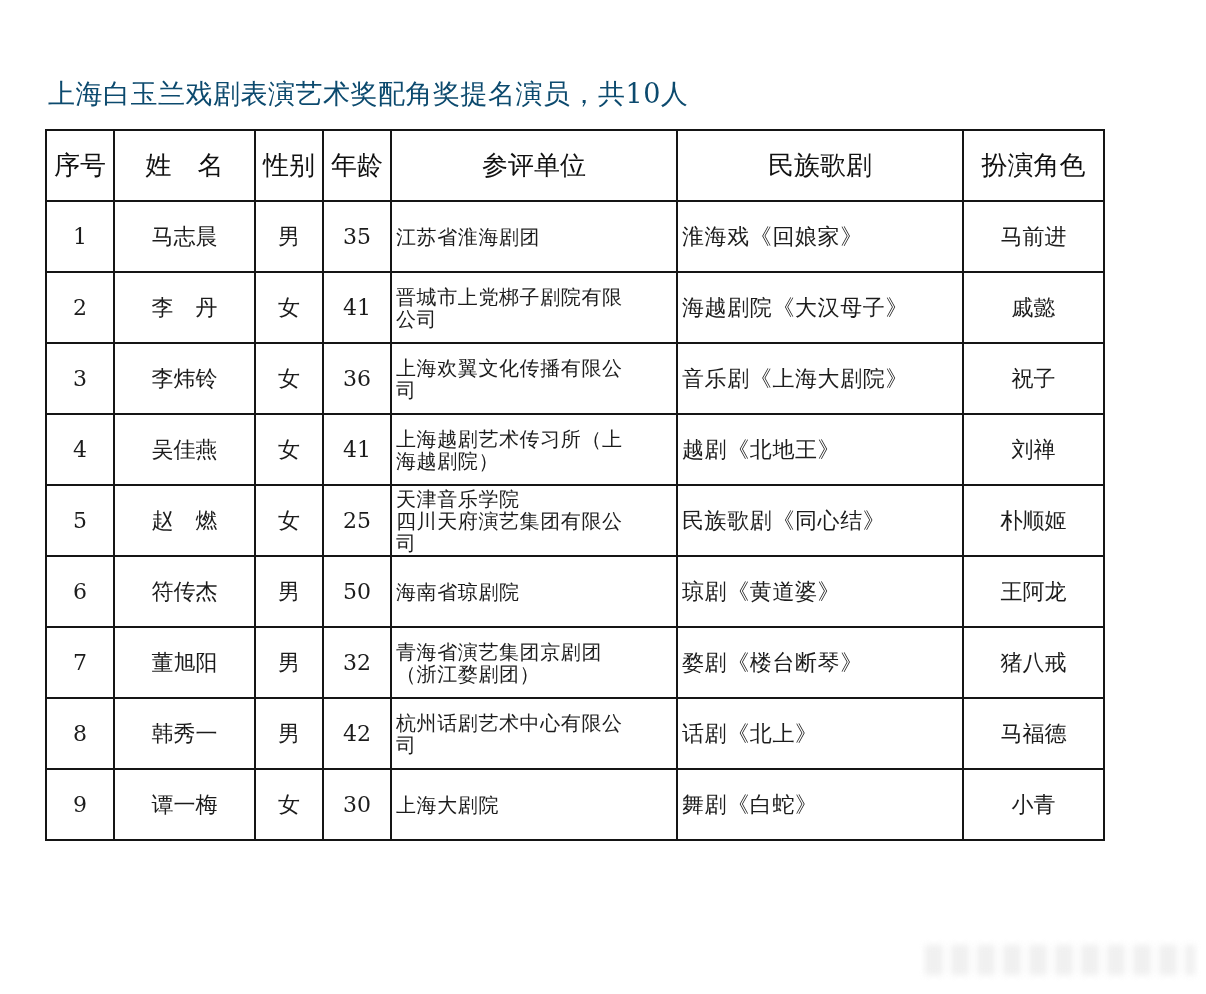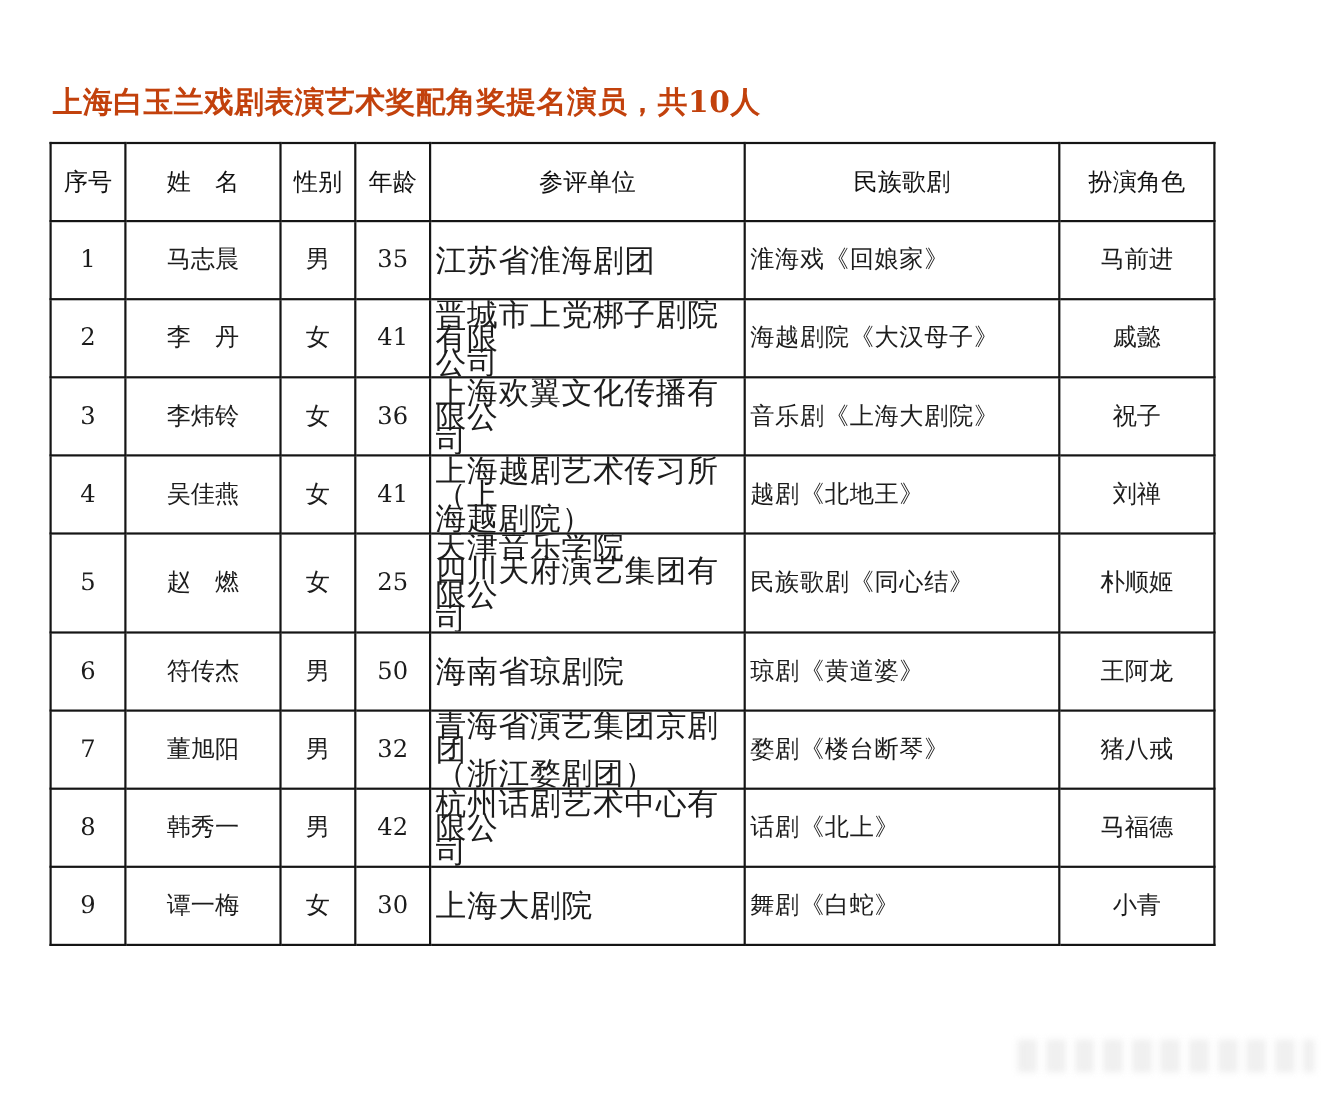--- a/index.html
+++ b/index.html
@@ -15,62 +15,61 @@
       font-family: "DejaVu Serif", "Liberation Serif", serif;
       color: #1c1c1c;
     }
     .doc-title {
       position: absolute;
       left: 48px;
       top: 76px;
       font-size: 27px;
       line-height: 36px;
       letter-spacing: 0.5px;
-      color: #c2410c;
+      color: #0c4a6e;
       white-space: nowrap;
-      font-weight: bold;
     }
     table.nominees {
       position: absolute;
       left: 45px;
       top: 129px;
       border-collapse: collapse;
       table-layout: fixed;
       width: 1058px;
     }
     table.nominees th,
     table.nominees td {
       border: 2px solid #151515;
       padding: 0;
       overflow: hidden;
     }
     table.nominees th {
       height: 69px;
       font-family: "DejaVu Sans", "Liberation Sans", sans-serif;
       font-weight: normal;
-      font-size: 22px;
+      font-size: 26px;
       color: #111;
       text-align: center;
       white-space: nowrap;
     }
     table.nominees td {
       height: 69px;
       font-size: 22px;
       line-height: 24px;
       text-align: center;
       vertical-align: middle;
     }
     table.nominees td.left {
       text-align: left;
       padding-left: 4px;
       padding-right: 2px;
       letter-spacing: 0.6px;
     }
     table.nominees td.org {
-      font-size: 28px;
+      font-size: 20px;
       line-height: 22px;
       margin-top: 32px;
     }
     .cell-text { display: inline-block; }
     .org .cell-text { display: block; white-space: pre-line; }
     th.spaced .cell-text { letter-spacing: 0; }
     .watermark {
       position: absolute;
       left: 925px;
       top: 945px;

